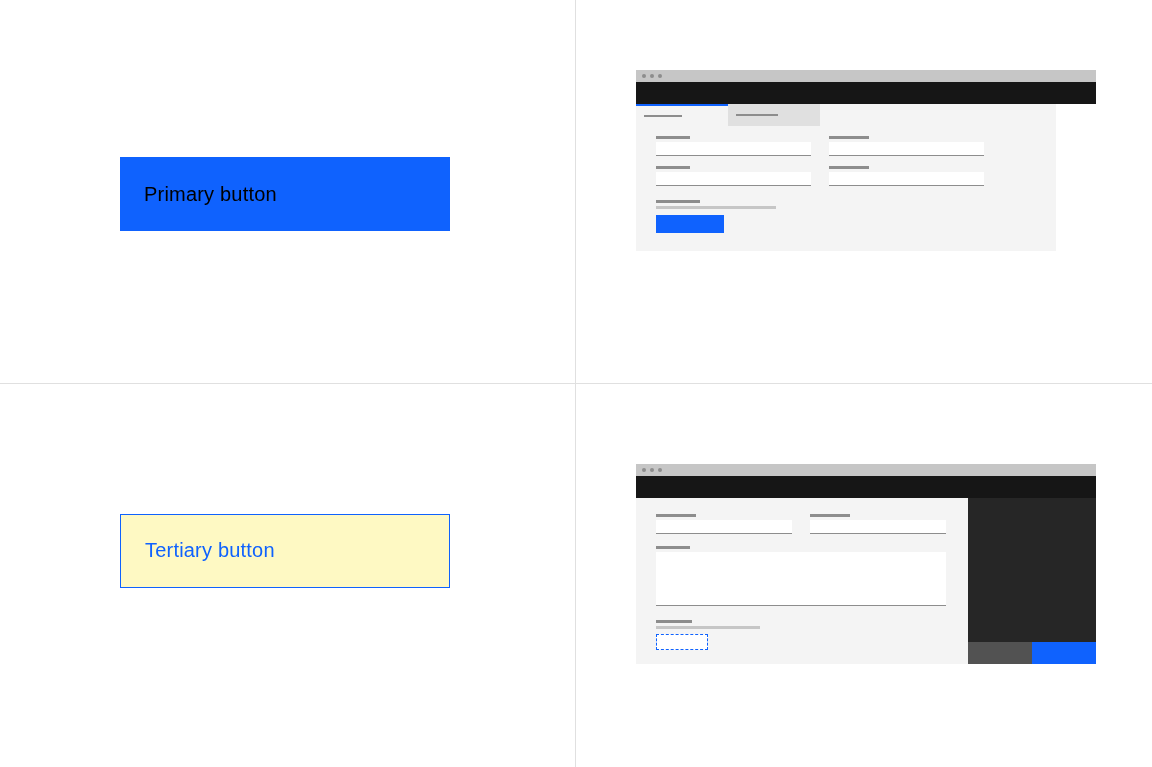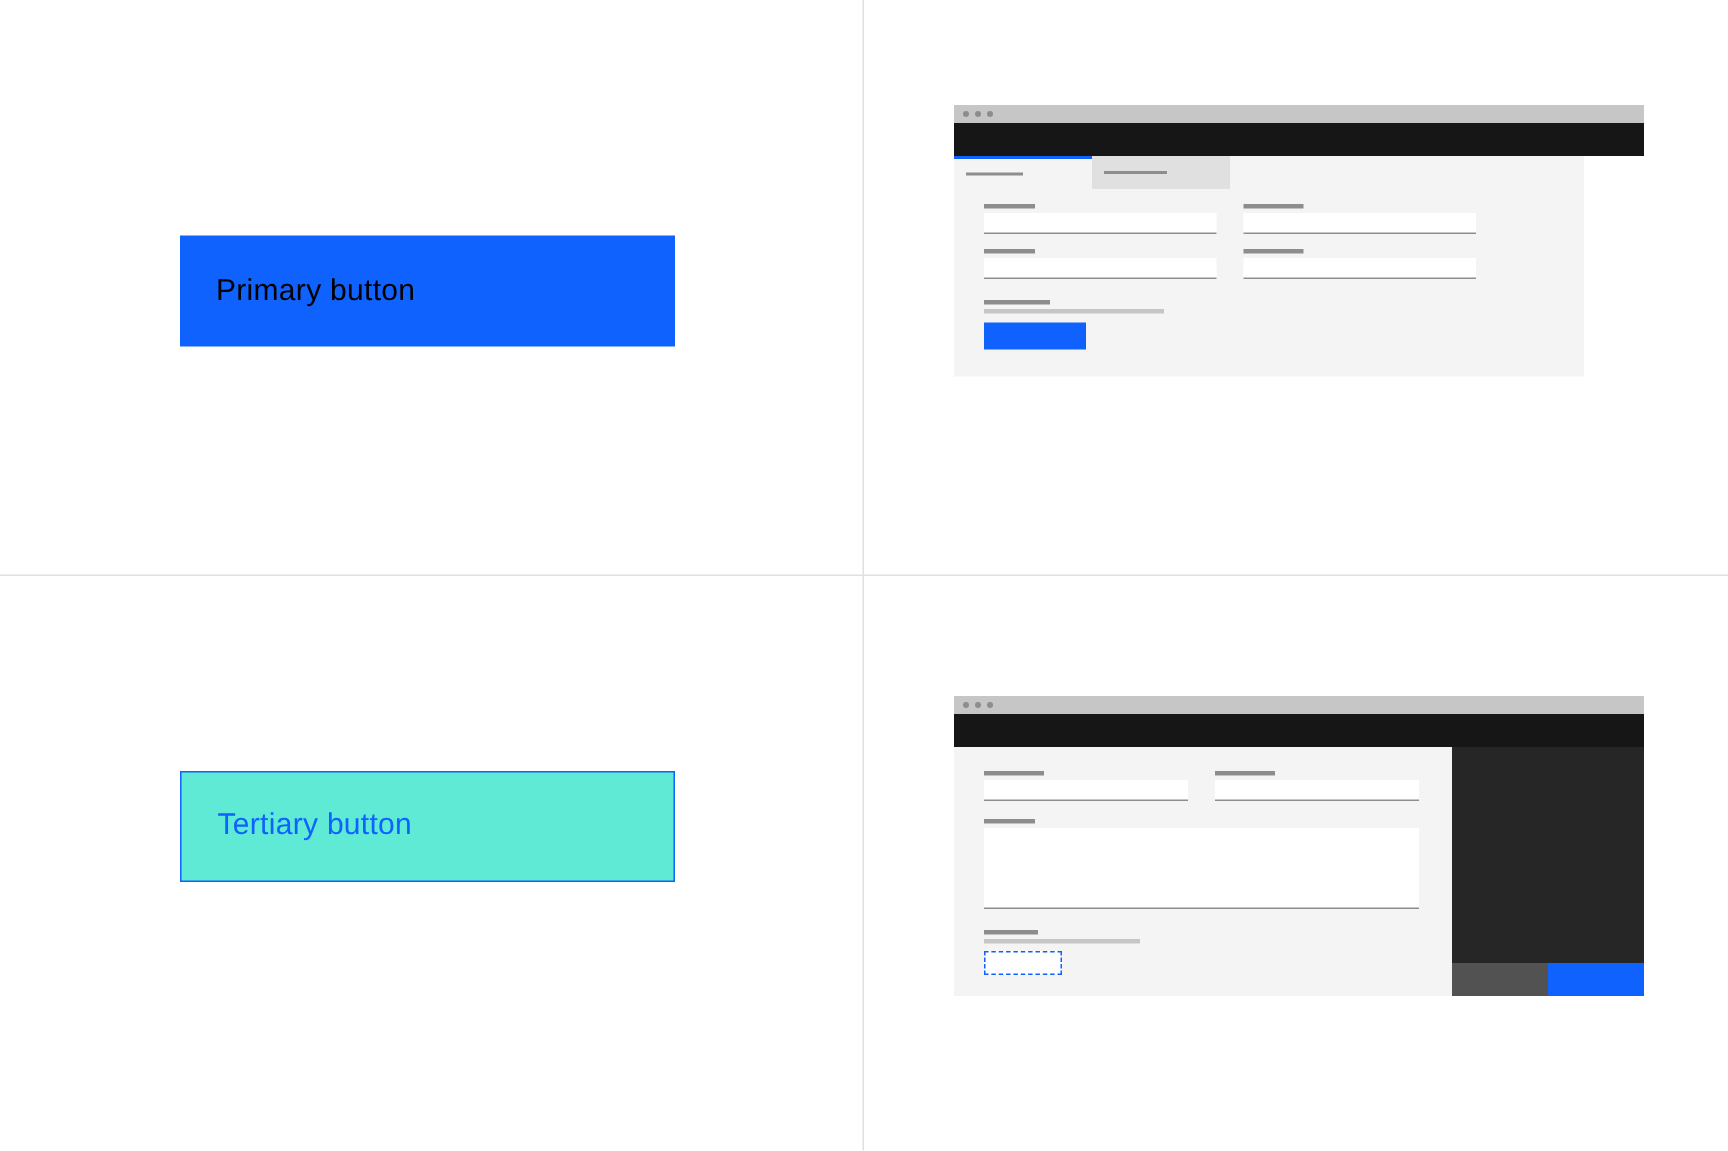--- a/index.html
+++ b/index.html
@@ -29,21 +29,21 @@
     cursor: pointer;
   }
   .btn.primary {
     top: 157px;
     background: #0f62fe;
     color: #000000;
     border: none;
   }
   .btn.tertiary {
     top: 130px;
-    background: #5eead4;
+    background: #fef9c3;
     color: #0f62fe;
     border: 1px solid #0f62fe;
   }
 
   
   .mock {
     position: absolute;
     background: #ffffff;
   }
   .mock .chrome {

